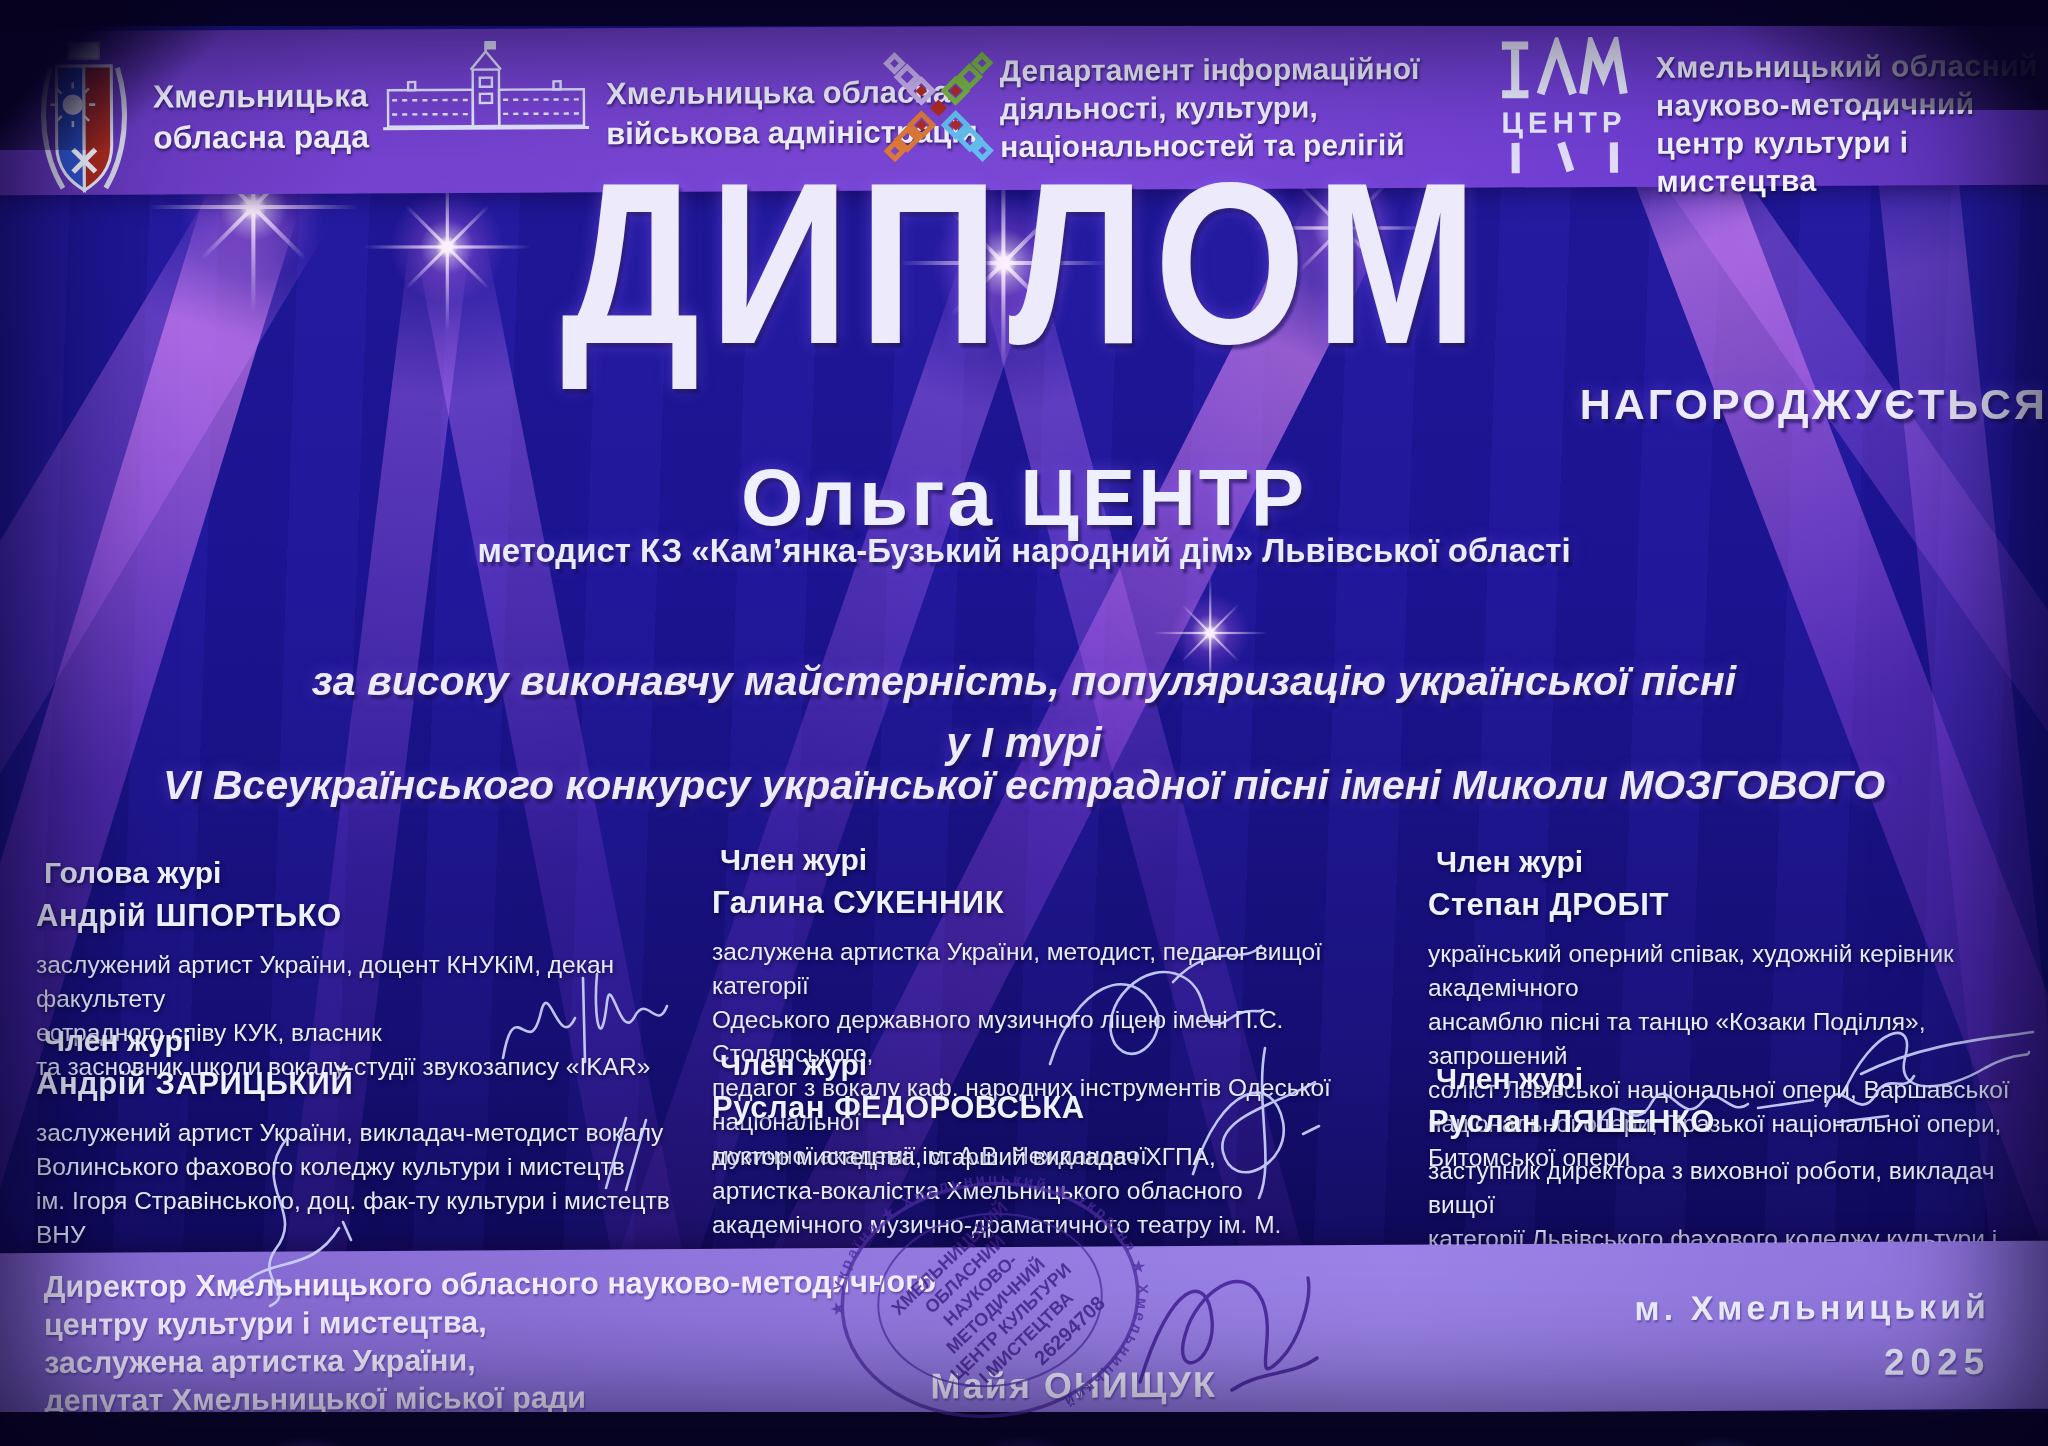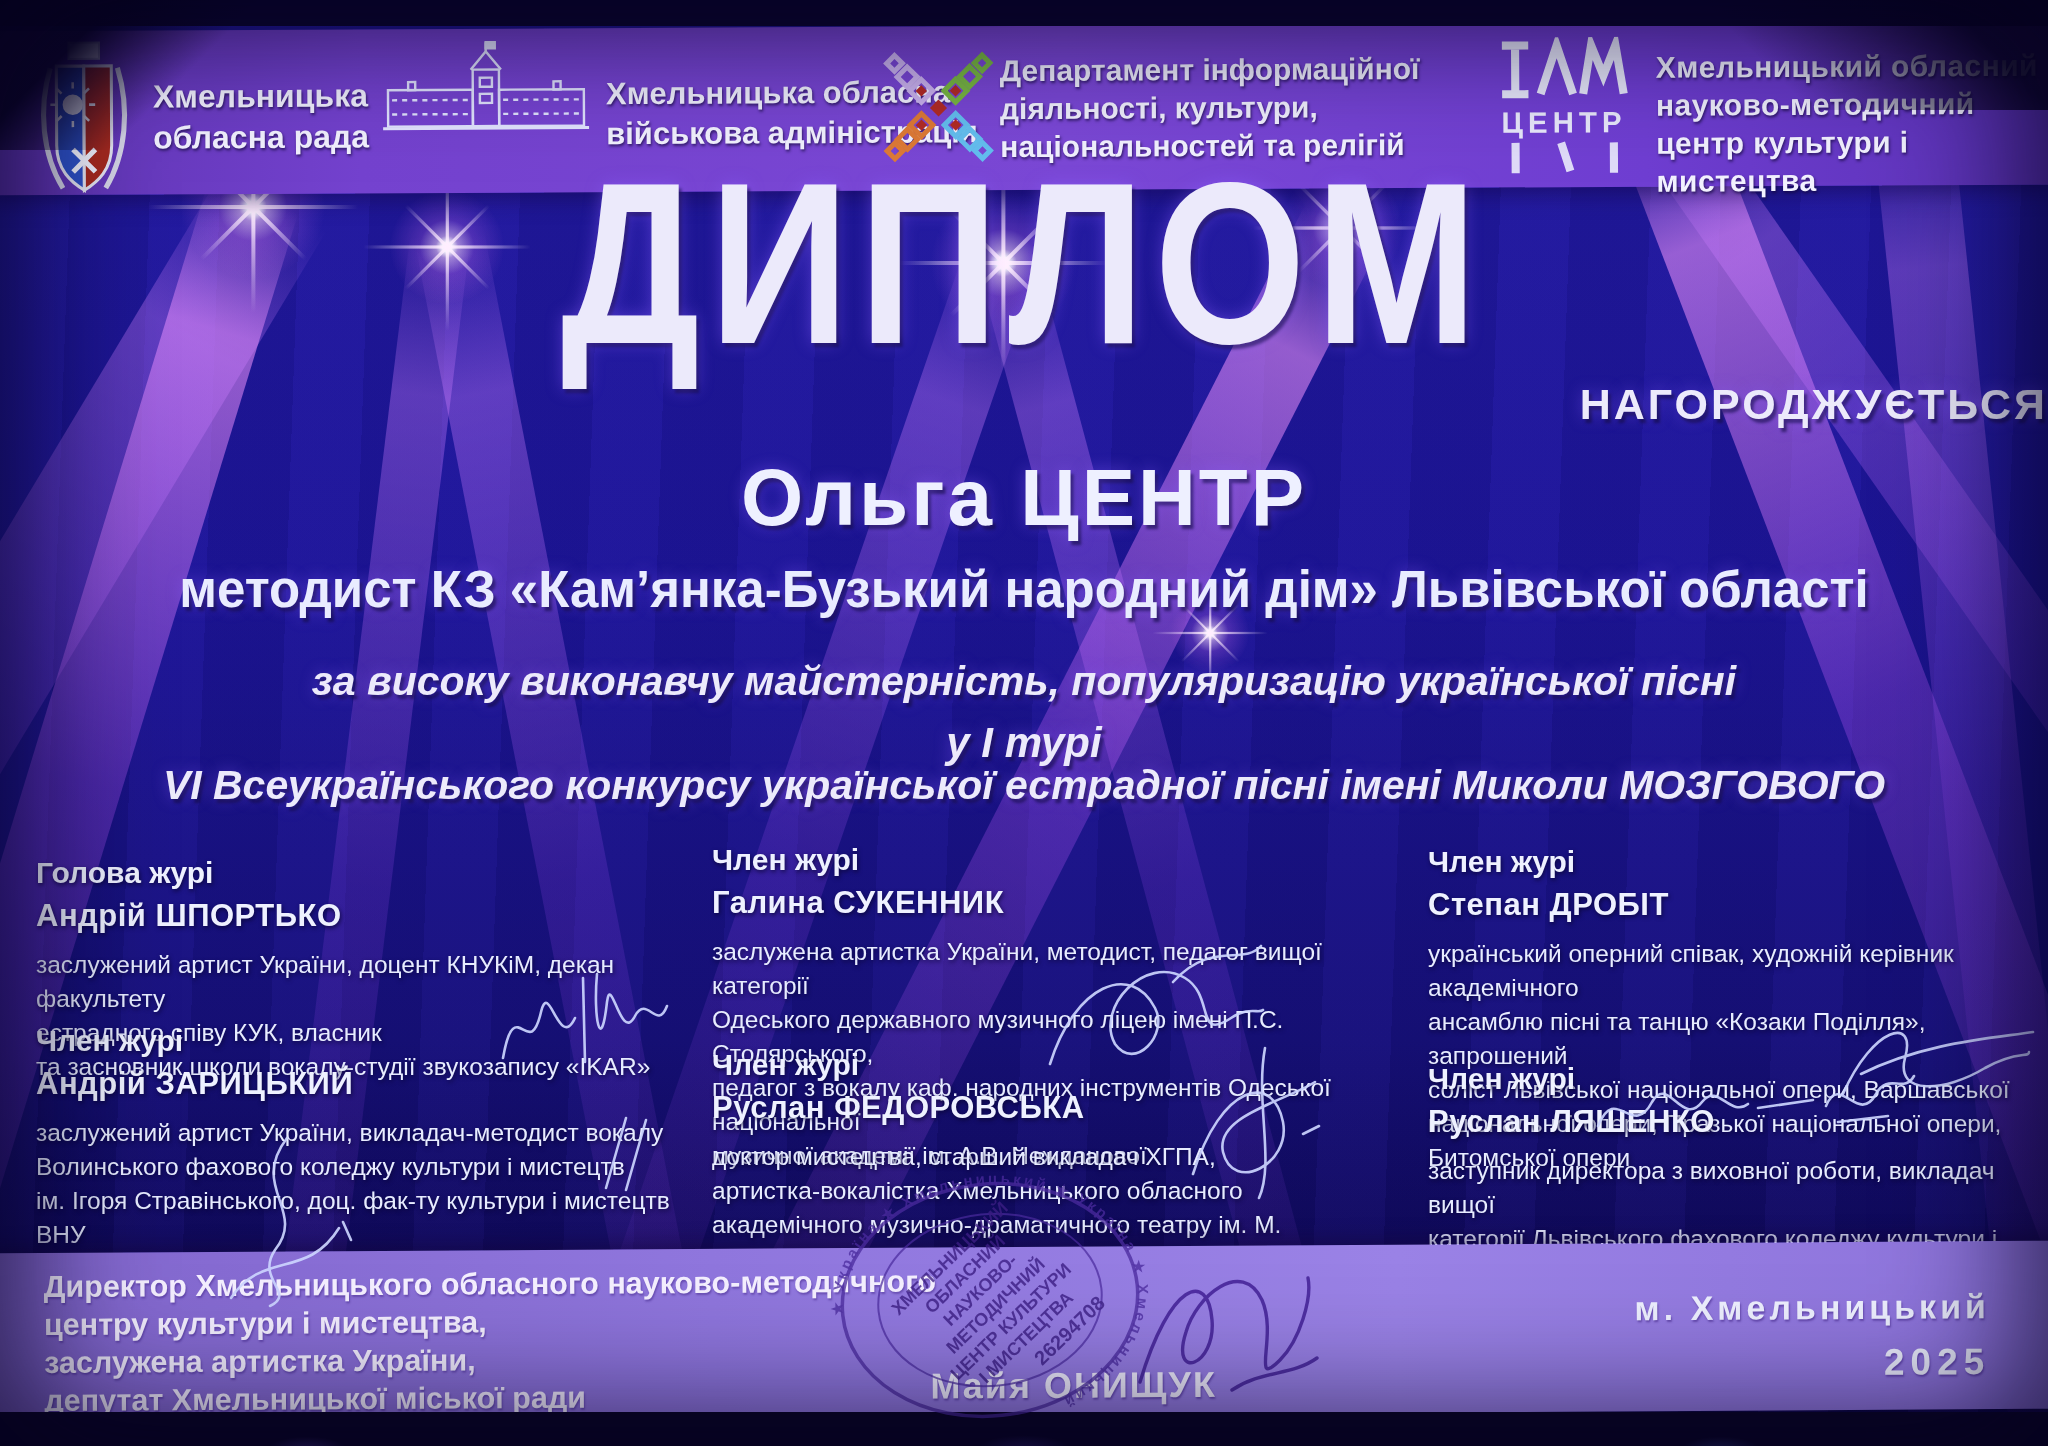--- a/index.html
+++ b/index.html
@@ -60,28 +60,28 @@
   .lbl3{left:1012px;top:26px;font-size:30px;line-height:38px;}
   .lbl4{left:1668px;top:26px;font-size:30px;line-height:38px;letter-spacing:.4px;}
   .logo1{left:40px;top:6px;} .logo2{left:392px;top:10px;} .logo3{left:893px;top:4px;} .logo4{left:1500px;top:14px;}
 
   
   .ctr{position:absolute;left:0;right:0;text-align:center;color:#eceafb;font-weight:700;
     text-shadow:0 0 16px rgba(140,95,255,.45),3px 4px 3px rgba(14,7,60,.65);z-index:5;}
   .t-title{top:148px;font-size:205px;line-height:1;letter-spacing:10px;transform:scale(.95,1.12);transform-origin:50% 0;}
   .t-awarded{top:380px;font-size:43px;letter-spacing:3px;text-align:right;}
   .t-name{top:452px;font-size:80px;letter-spacing:3px;color:#eef0ff;}
-  .t-pos{top:560px;font-size:51px;color:#e9ecff;}
+  .t-pos{top:532px;font-size:33px;color:#e9ecff;}
   .t-merit{top:658px;font-size:41px;font-style:italic;}
   .t-round{top:719px;font-size:42px;font-style:italic;}
   .t-contest{top:762px;font-size:41px;font-style:italic;}
 
   
   .jblock{position:absolute;color:#eef1ff;z-index:5;text-shadow:1px 2px 4px rgba(10,5,50,.8);}
-  .jrole{font-size:30px;font-weight:700;margin:0 0 8px 0;}
+  .jrole{font-size:30px;font-weight:700;margin:0 0 8px 8px;}
   .jname{font-size:31px;font-weight:700;margin:0 0 14px 0;letter-spacing:.5px;}
   .jdesc{font-size:24.5px;line-height:34px;font-weight:400;white-space:pre-line;color:#e7ecff;}
   .jb1{left:36px;top:856px;width:640px;}
   .jb2{left:36px;top:1024px;width:640px;}
   .jb3{left:712px;top:843px;width:700px;}
   .jb4{left:712px;top:1048px;width:700px;}
   .jb5{left:1428px;top:845px;width:615px;}
   .jb6{left:1428px;top:1062px;width:615px;}
 
   .sig{position:absolute;z-index:6;pointer-events:none;}

